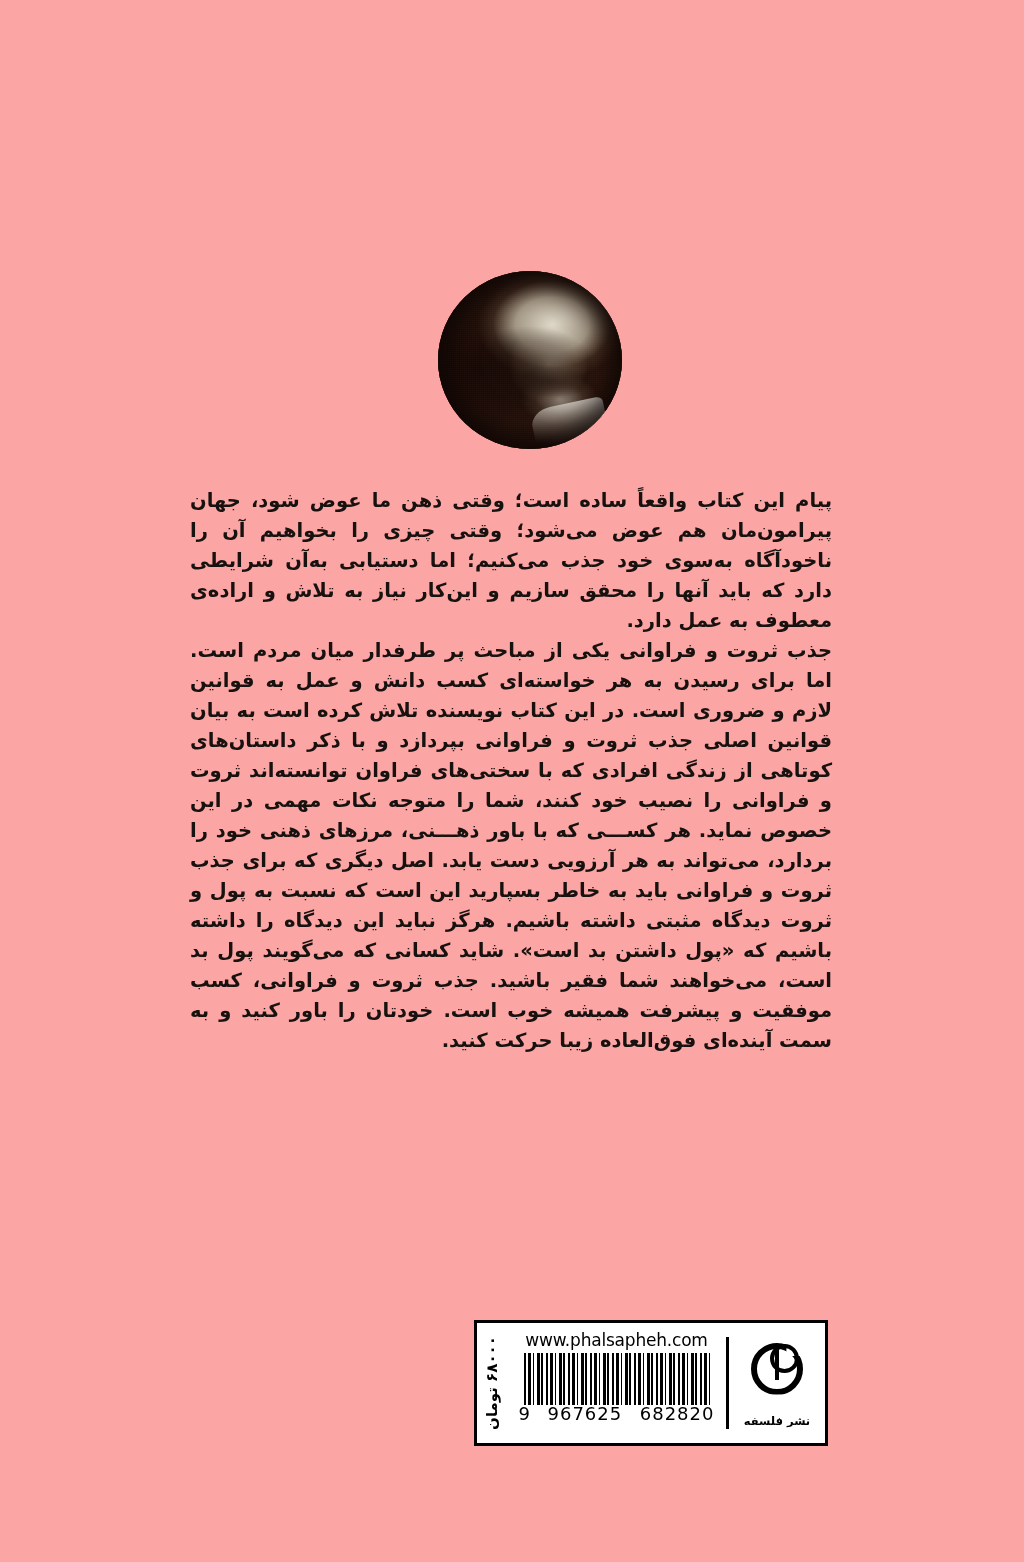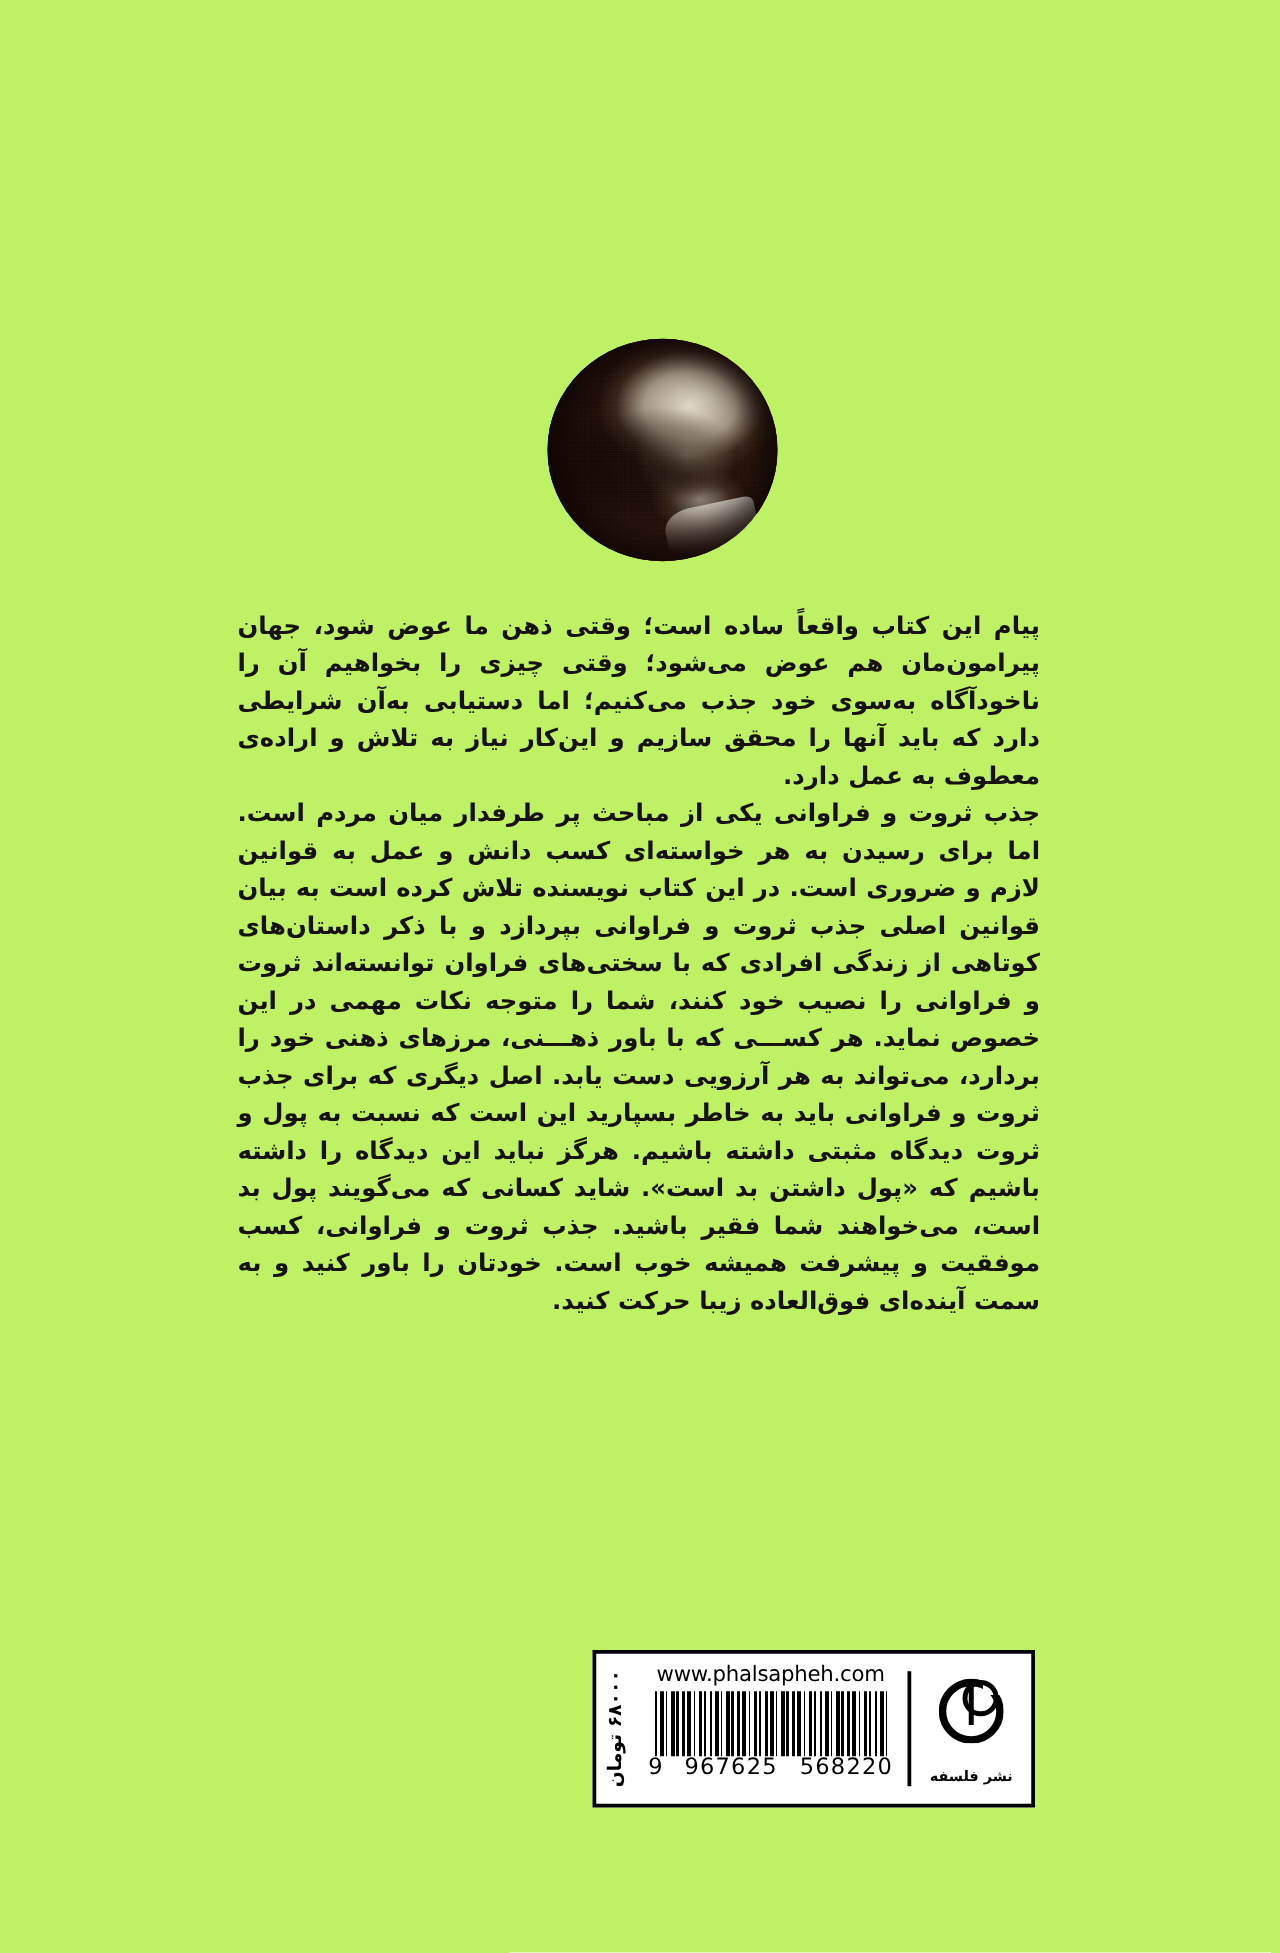--- a/index.html
+++ b/index.html
@@ -5,21 +5,21 @@
 <style>
   html, body {
     margin: 0;
     padding: 0;
     background: #ffffff;
   }
   .page {
     position: relative;
     width: 1024px;
     height: 1562px;
-    background: #bef264;
+    background: #fca5a5;
     overflow: hidden;
     font-family: "DejaVu Sans", "Liberation Sans", sans-serif;
   }
 
   
   .portrait-wrap {
     position: absolute;
     left: 438px;
     top: 271px;
     width: 184px;
@@ -261,21 +261,21 @@
     </div>
 
     <div class="bc-divider"></div>
 
     <div class="bc-main">
       <div class="bc-url">www.phalsapheh.com</div>
       <div class="bc-bars"></div>
       <div class="bc-digits">
         <span class="d-pre">9</span>
         <span class="d-left">967625</span>
-        <span class="d-right">568220</span>
+        <span class="d-right">682820</span>
       </div>
     </div>
 
     <div class="bc-price">
       <span>۶۸۰۰۰ تومان</span>
     </div>
 
   </div>
 
 </div>

